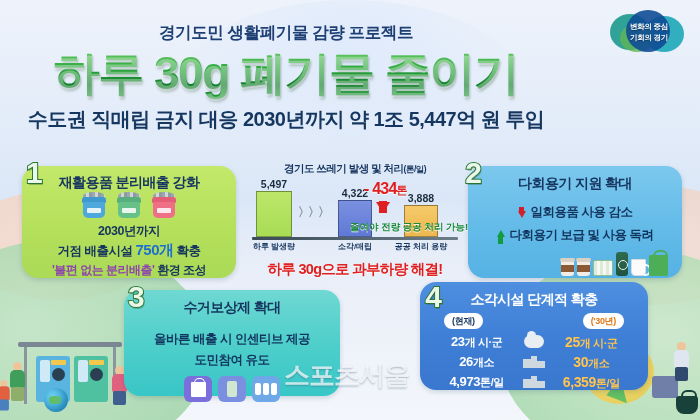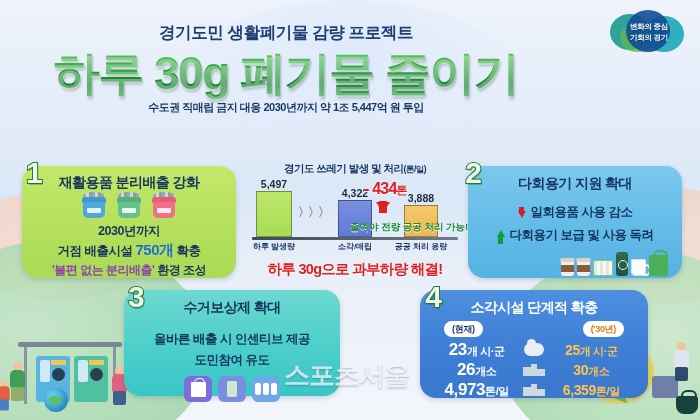--- a/index.html
+++ b/index.html
@@ -57,21 +57,22 @@
     font-size: 46px; font-weight: bold; letter-spacing: -1.5px;
     color: #1f9d3a;
     background: linear-gradient(180deg, #6fd06a 0%, #2fa83f 38%, #0f7d28 72%, #2fa343 100%);
     -webkit-background-clip: text; background-clip: text;
     -webkit-text-fill-color: transparent;
     text-shadow: 0 2px 0 rgba(255,255,255,.35);
     filter: drop-shadow(1px 2px 1px rgba(20,70,30,.35));
     line-height: 1.12;
   }
   .subhead {
-    font-size: 11px; font-weight: bold; color: #15365f; letter-spacing: -0.5px;
+    margin-top: 6px;
+    font-size: 20px; font-weight: bold; color: #15365f; letter-spacing: -0.5px;
   }
 
   
   .logo {
     position: absolute; right: 12px; top: 8px; width: 78px; height: 48px;
   }
   .logo .lobe { position: absolute; border-radius: 50%; }
   .logo .l1 { left: 0;  top: 6px;  width: 40px; height: 36px; background: #1f9b8e; opacity: .92; }
   .logo .l2 { left: 16px; top: 2px; width: 44px; height: 42px; background: #0f4c96; opacity: .9; }
   .logo .l3 { left: 34px; top: 8px; width: 40px; height: 36px; background: #17a5b5; opacity: .88; }
@@ -189,36 +190,36 @@
   .p3-ic.i3 { background: #6fa8e6; }
   .p3-ic .glyph { position: absolute; inset: 0; display:flex; align-items:center; justify-content:center; }
   .gl-bag { width: 15px; height: 15px; background: #fff; border-radius: 1px; position: relative; }
   .gl-bag::before { content:""; position:absolute; left:3px; top:-4px; width:9px; height:6px; border:1.5px solid #fff; border-bottom:none; border-radius:5px 5px 0 0; }
   .gl-can { width: 10px; height: 16px; background: #cfe6cf; border-radius: 2px; }
   .gl-roll { display:flex; gap:2px; }
   .gl-roll i { display:block; width:6px; height:12px; background:#fff; border-radius:2px; }
 
   
   #panel4 {
-    right: 52px; top: 290px; width: 228px; height: 108px;
+    right: 52px; top: 282px; width: 228px; height: 108px;
     background: linear-gradient(180deg, #4f8fe0 0%, #3f7fd6 50%, #3a77cf 100%);
   }
   #panel4 .panel-title { font-size: 14px; color: #ffffff; margin-top: 3px; }
   .p4-grid { position: relative; margin-top: 4px; }
   .p4-heads { display: flex; justify-content: space-between; padding: 0 16px; }
   .pill {
     background: #ffffff; color: #15365f; font-size: 9px; font-weight: bold;
     border-radius: 9px; padding: 1.5px 8px; letter-spacing: -0.3px;
   }
   .pill.future { color: #e07a16; }
   .p4-rows { margin-top: 3px; }
   .p4-row { display: flex; align-items: center; justify-content: space-between; padding: 0 6px; height: 20px; }
   .p4-cell { width: 88px; text-align: center; font-size: 11px; font-weight: bold; letter-spacing: -0.4px; }
   .p4-cell.now { color: #ffffff; }
-  .p4-cell.now .v { font-size: 17px; }
+  .p4-cell.now .v { font-size: 13px; }
   .p4-cell.future { color: #ffc44d; }
   .p4-cell.future .v { font-size: 14px; }
   .p4-mid { width: 30px; text-align: center; font-size: 13px; line-height: 1; }
   .fac { width: 22px; height: 13px; position: relative; display:inline-block; }
   .fac .b { position:absolute; bottom:0; background:#cfd8de; }
   .fac .b1 { left:0; width:8px; height:9px; }
   .fac .b2 { left:8px; width:6px; height:12px; }
   .fac .b3 { left:14px; width:8px; height:7px; }
   .cloudy { width:20px; height:13px; background:#e8eef2; border-radius:7px; display:inline-block; position:relative; }
   .cloudy::before { content:""; position:absolute; left:3px; top:-4px; width:9px; height:9px; background:#e8eef2; border-radius:50%; }

